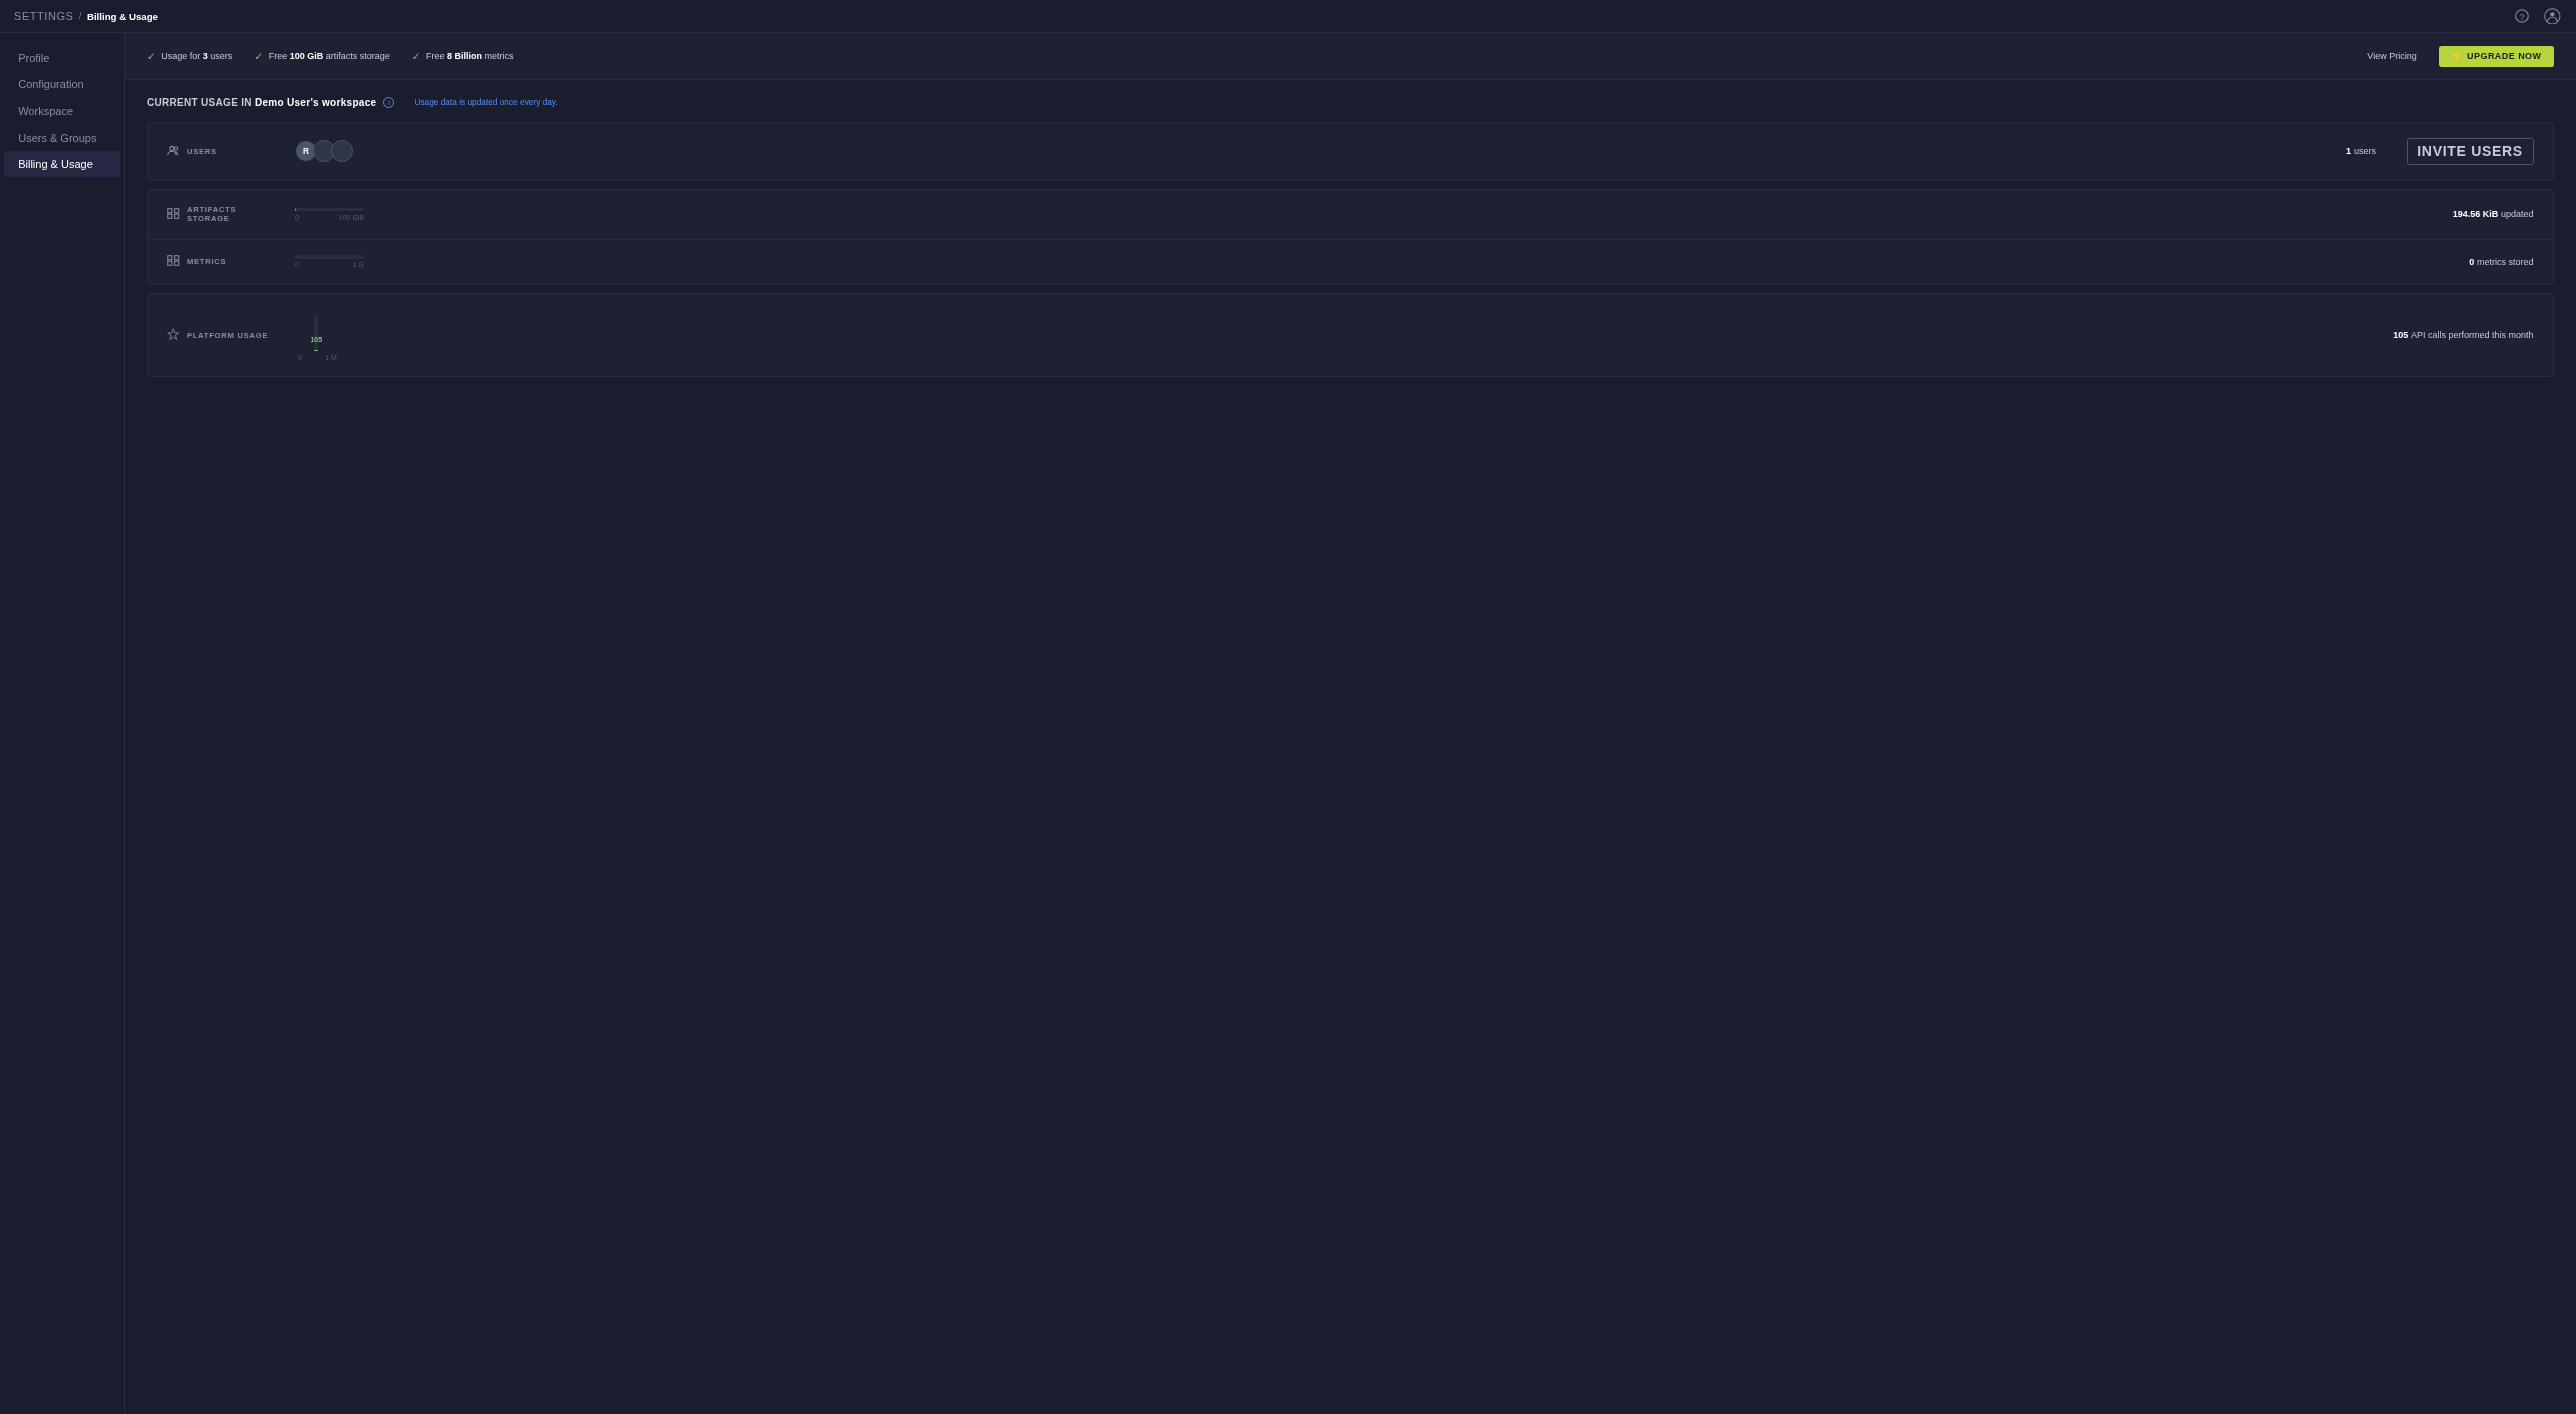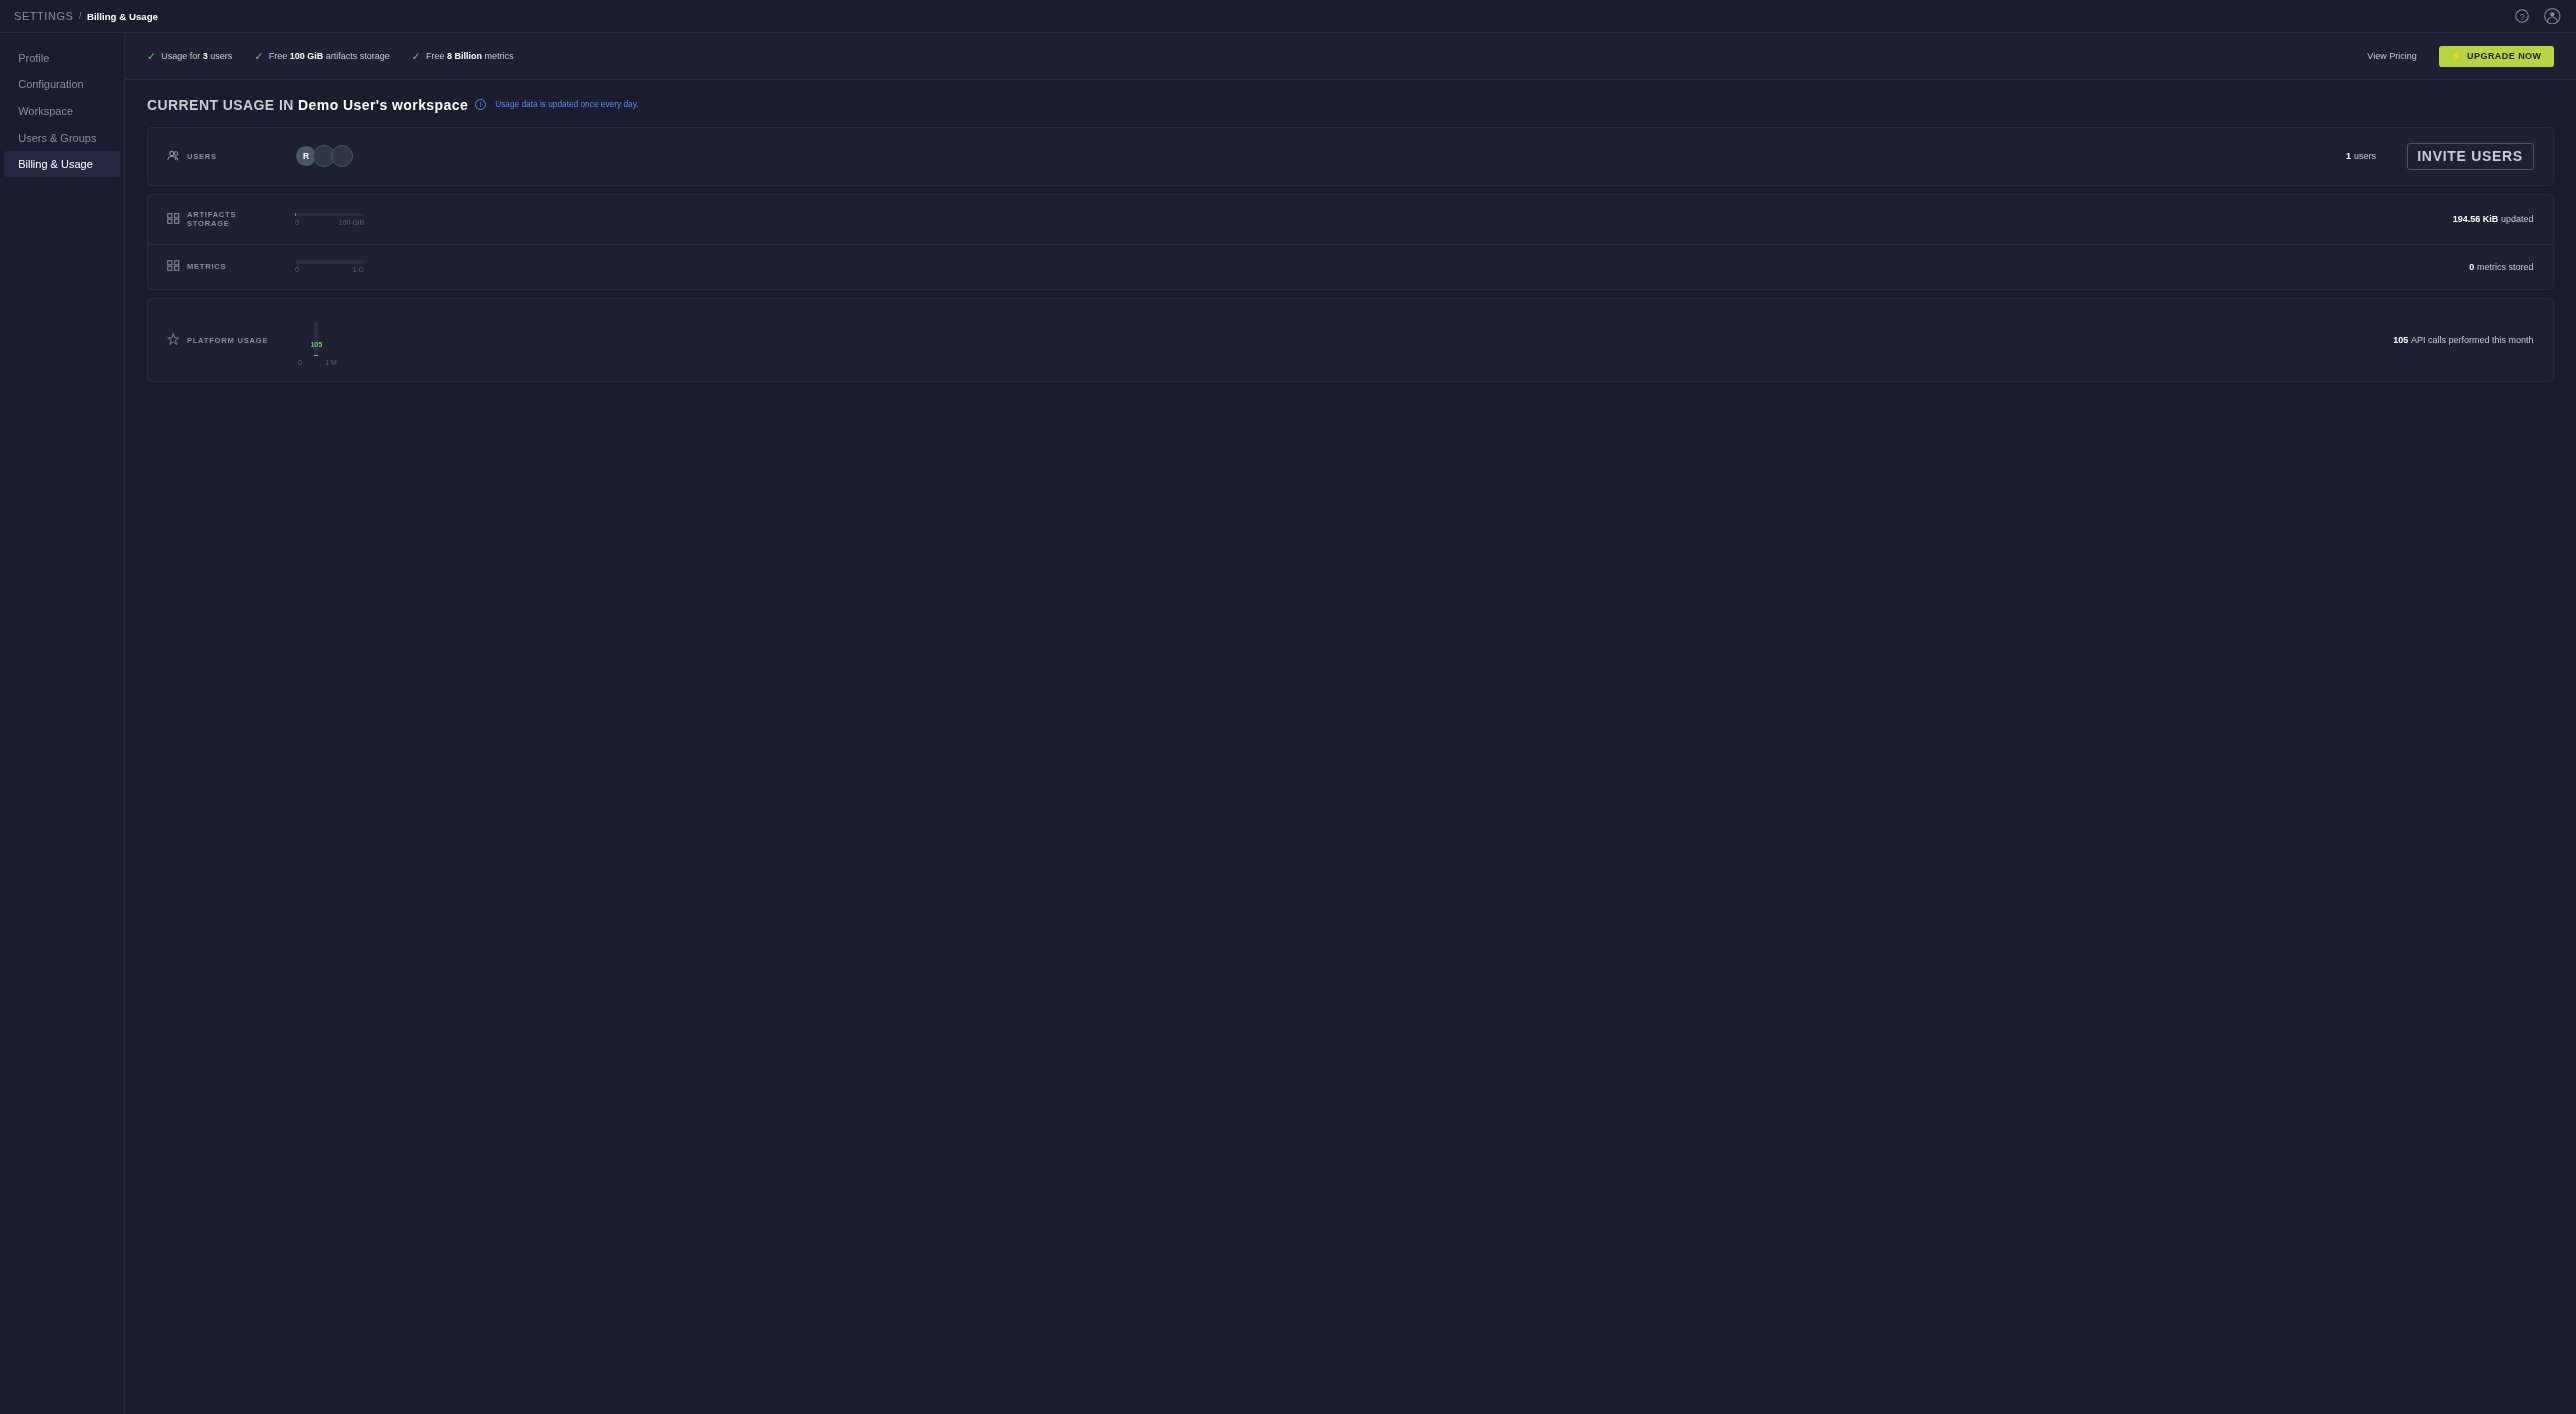--- a/index.html
+++ b/index.html
@@ -153,35 +153,35 @@
       padding: 16.7px 22px;
     }
 
     .section-header {
       display: flex;
       align-items: center;
       gap: 7px;
       margin-bottom: 14px;
     }
     .section-title {
-      font-size: 14px;
+      font-size: 10px;
       font-weight: 600;
       color: #c8cad4;
       letter-spacing: 0.03em;
     }
     .section-title span.workspace-name {
       color: #ffffff;
       font-weight: 700;
     }
     .section-info {
       color: #5a8dee;
       font-size: 8.3px;
       display: flex;
       align-items: flex-start;
-      gap: 9px;
+      gap: 20px;
     }
     .info-icon {
       width: 11px;
       height: 11px;
       border: 0.7px solid #5a8dee;
       border-radius: 50%;
       display: flex;
       align-items: center;
       justify-content: center;
       font-size: 7px;

